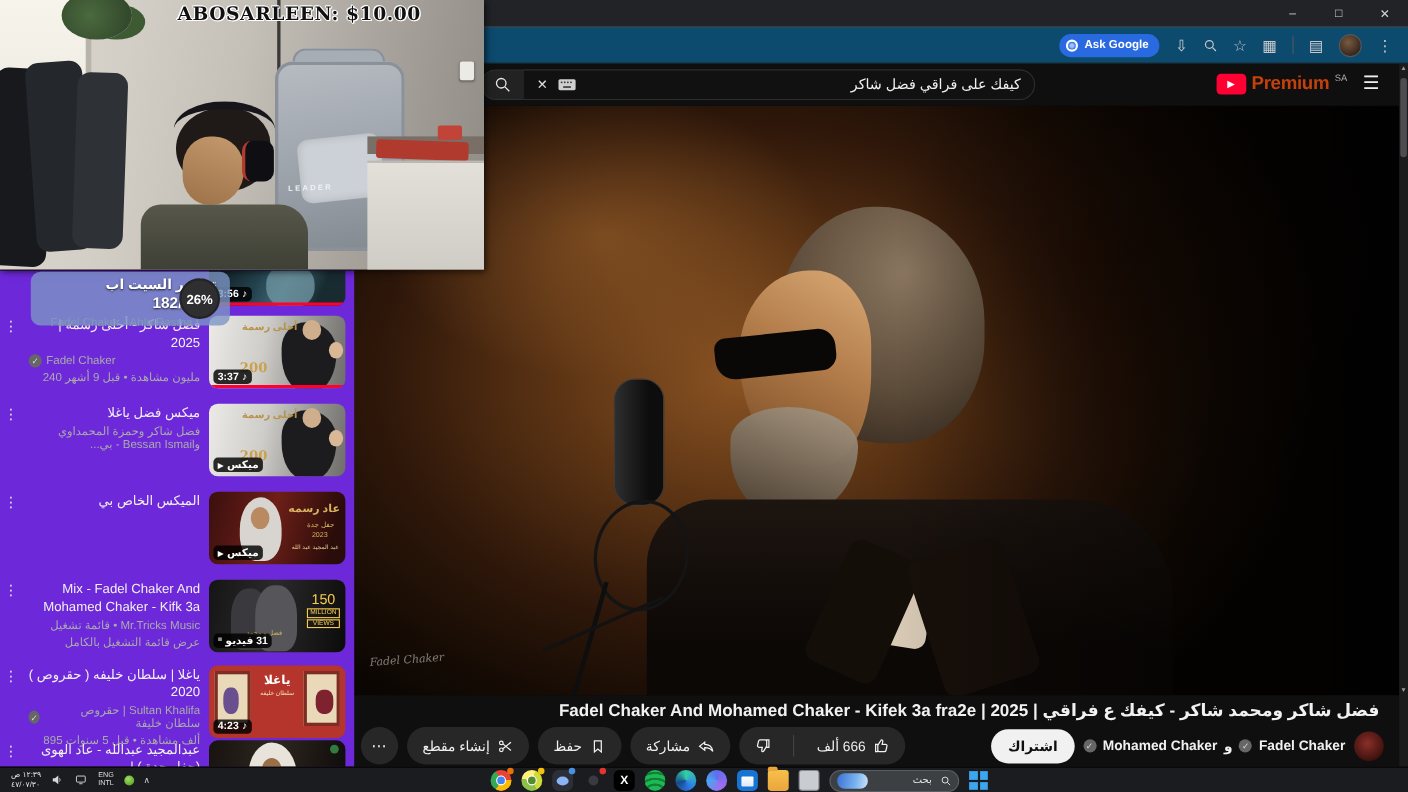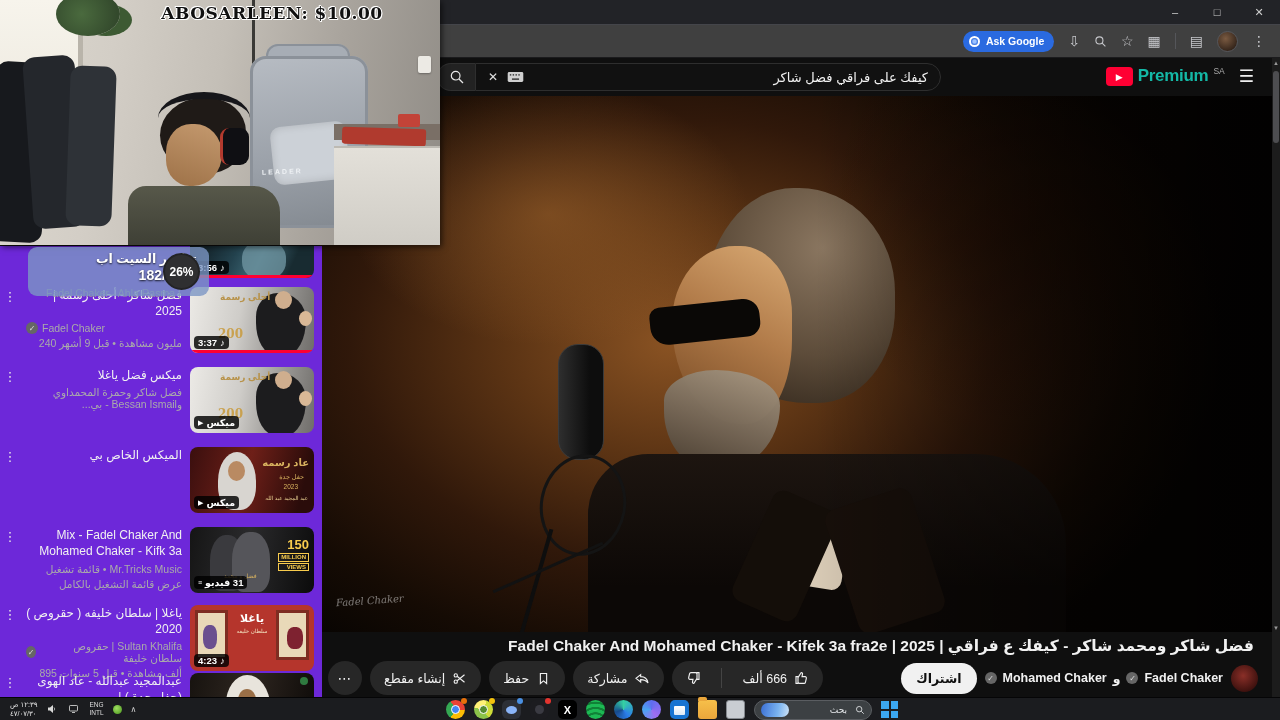--- a/index.html
+++ b/index.html
@@ -3,39 +3,39 @@
 <meta charset="utf-8">
 <style>
   html,body{margin:0;padding:0;background:#000;}
   body{font-family:"Liberation Sans","DejaVu Sans",sans-serif;}
   #stage{position:relative;width:1280px;height:720px;overflow:hidden;background:#0f0f0f;}
 
   
   .titlebar{position:absolute;left:0;top:0;width:1280px;height:24px;background:#222327;z-index:5;}
   .winctl{position:absolute;top:0;right:0;height:24px;display:flex;z-index:6;}
   .winctl span{width:42px;height:24px;display:flex;align-items:center;justify-content:center;color:#cfcfcf;font-size:11px;}
-  .toolbar{position:absolute;left:0;top:24px;width:1280px;height:34px;background:#404040;border-top:1px solid #44454a;border-bottom:1px solid #1b1b1d;box-sizing:border-box;z-index:5;display:flex;align-items:center;justify-content:flex-end;gap:14px;padding-right:14px;}
+  .toolbar{position:absolute;left:0;top:24px;width:1280px;height:34px;background:#0c4a6e;border-top:1px solid #44454a;border-bottom:1px solid #1b1b1d;box-sizing:border-box;z-index:5;display:flex;align-items:center;justify-content:flex-end;gap:14px;padding-right:14px;}
   .askpill{display:flex;align-items:center;gap:6px;background:#2a6ae0;border-radius:12px;height:21px;padding:0 10px 0 6px;color:#fff;font-size:10.5px;font-weight:bold;}
   .asklens{width:11px;height:11px;border-radius:50%;border:2px solid #fff;box-sizing:border-box;background:radial-gradient(circle,#9cc2ff 30%,#2a6ae0 70%);}
   .tbicon{color:#c7c8cc;font-size:14px;line-height:1;}
   .tbsep{width:1px;height:16px;background:#55565a;}
   .tbavatar{width:19px;height:19px;border-radius:50%;background:radial-gradient(circle at 40% 35%,#7a5a41,#33241a 75%);border:1px solid #55565a;}
   .mag{display:inline-block;}
 
   
   .masthead{position:absolute;left:0;top:58px;width:1272px;height:38px;background:#0f0f0f;z-index:2;}
   .searchwrap{position:absolute;left:437px;top:5px;height:28px;display:flex;}
   .searchbtn{width:38px;height:28px;background:#222222;border:1px solid #303030;border-right:none;border-radius:14px 0 0 14px;display:flex;align-items:center;justify-content:center;box-sizing:border-box;}
   .searchbox{width:466px;height:28px;background:#111;border:1px solid #2e2e2e;border-radius:0 14px 14px 0;box-sizing:border-box;display:flex;align-items:center;gap:9px;padding:0 12px;}
   .sclear{color:#e0e0e0;font-size:12px;}
   .squery{flex:1;text-align:right;color:#f1f1f1;font-size:13px;}
   .ytright{position:absolute;right:18px;top:4px;display:flex;align-items:center;gap:14px;height:28px;}
   .ytlogo{display:flex;align-items:flex-start;gap:5px;}
   .ytplay{width:27px;height:19px;background:#f03;border-radius:4px;display:flex;align-items:center;justify-content:center;color:#fff;font-size:9px;margin-top:1px;}
-  .ytword{color:#14b8a6;font-size:17px;font-weight:bold;letter-spacing:-0.3px;}
+  .ytword{color:#c2410c;font-size:17px;font-weight:bold;letter-spacing:-0.3px;}
   .ytsa{color:#aaa;font-size:8.5px;margin-top:0px;}
   .ythamb{color:#eee;font-size:17px;}
 
   
   .player{position:absolute;left:320px;top:96px;width:952px;height:536px;overflow:hidden;background:#070402;z-index:1;}
   .glow{position:absolute;inset:0;background:radial-gradient(ellipse 58% 72% at 37% 46%,#8a5323 0%,#5c3414 30%,#30180a 58%,#150b04 82%,#070402 100%);}
   .glow2{position:absolute;inset:0;background:radial-gradient(ellipse 30% 35% at 24% 22%,rgba(170,108,48,.5),transparent 70%);}
   .shadeR{position:absolute;inset:0;background:linear-gradient(to right,transparent 52%,rgba(0,0,0,.5) 82%,rgba(0,0,0,.72) 100%);}
   .bgblob{position:absolute;left:52%;top:0;width:46%;height:62%;background:radial-gradient(ellipse at 50% 40%,rgba(25,10,3,.55),transparent 70%);}
   .hair{position:absolute;left:385px;top:92px;width:190px;height:215px;border-radius:48% 52% 42% 55%/55% 50% 45% 48%;background:radial-gradient(circle at 62% 28%,#8a7660,#5d4c3a 55%,#382c20 88%);}
@@ -91,21 +91,21 @@
   .art4{background:linear-gradient(105deg,#3a0f0e,#6e1f18 45%,#2a0c0a 88%);}
   .art4 .kef{position:absolute;left:28px;top:5px;width:38px;height:58px;border-radius:50% 50% 40% 40%;background:#d8d5d0;}
   .art4 .kface{position:absolute;left:38px;top:14px;width:17px;height:20px;border-radius:50%;background:#b98a62;}
   .a4t1{position:absolute;right:5px;top:10px;color:#d8b25f;font-size:10px;font-weight:bold;}
   .a4t2{position:absolute;right:10px;top:26px;color:#d8b25f;font-size:6.5px;}
   .a4t3{position:absolute;right:16px;top:36px;color:#d8b25f;font-size:6.5px;}
   .a4t4{position:absolute;right:6px;top:48px;color:#e8cf90;font-size:5.5px;}
   .art5{background:linear-gradient(100deg,#151515,#2a2a2c 45%,#0b0b0b);}
   .art5 .f1{position:absolute;left:20px;top:8px;width:34px;height:56px;border-radius:45% 45% 30% 30%;background:#3a3a3e;}
   .art5 .f2{position:absolute;right:44px;top:5px;width:38px;height:60px;border-radius:45% 45% 30% 30%;background:#55555a;}
-  .m150{position:absolute;right:5px;top:11px;color:#f8cc4d;font-weight:700;line-height:1.1;}
+  .m150{position:absolute;right:5px;top:11px;text-align:center;color:#f8cc4d;font-weight:400;line-height:1.1;}
   .m150 .l1{font-size:13px;}
   .m150 .l2,.m150 .l3{font-size:6px;border:1px solid #f8cc4d;padding:0 2px;margin-top:1px;}
   .gold5{position:absolute;left:34px;bottom:14px;color:#d8b25f;font-size:6px;}
   .art6{background:#b5352c;}
   .art6 .w1{position:absolute;left:5px;top:5px;width:33px;height:50px;background:#e9d9b8;border:3px solid #7e2d22;box-sizing:border-box;}
   .art6 .w2{position:absolute;right:5px;top:5px;width:33px;height:50px;background:#e9d9b8;border:3px solid #7e2d22;box-sizing:border-box;}
   .art6 .c1{position:absolute;left:13px;top:20px;width:14px;height:24px;border-radius:40%;background:#6a4f8f;}
   .art6 .c2{position:absolute;right:11px;top:22px;width:16px;height:22px;border-radius:40%;background:#7e2230;}
   .a6t1{position:absolute;left:0;right:0;top:7px;text-align:center;color:#fff;font-size:11px;font-weight:900;}
   .a6t2{position:absolute;left:0;right:0;top:23px;text-align:center;color:#f3e3c0;font-size:5.5px;}

